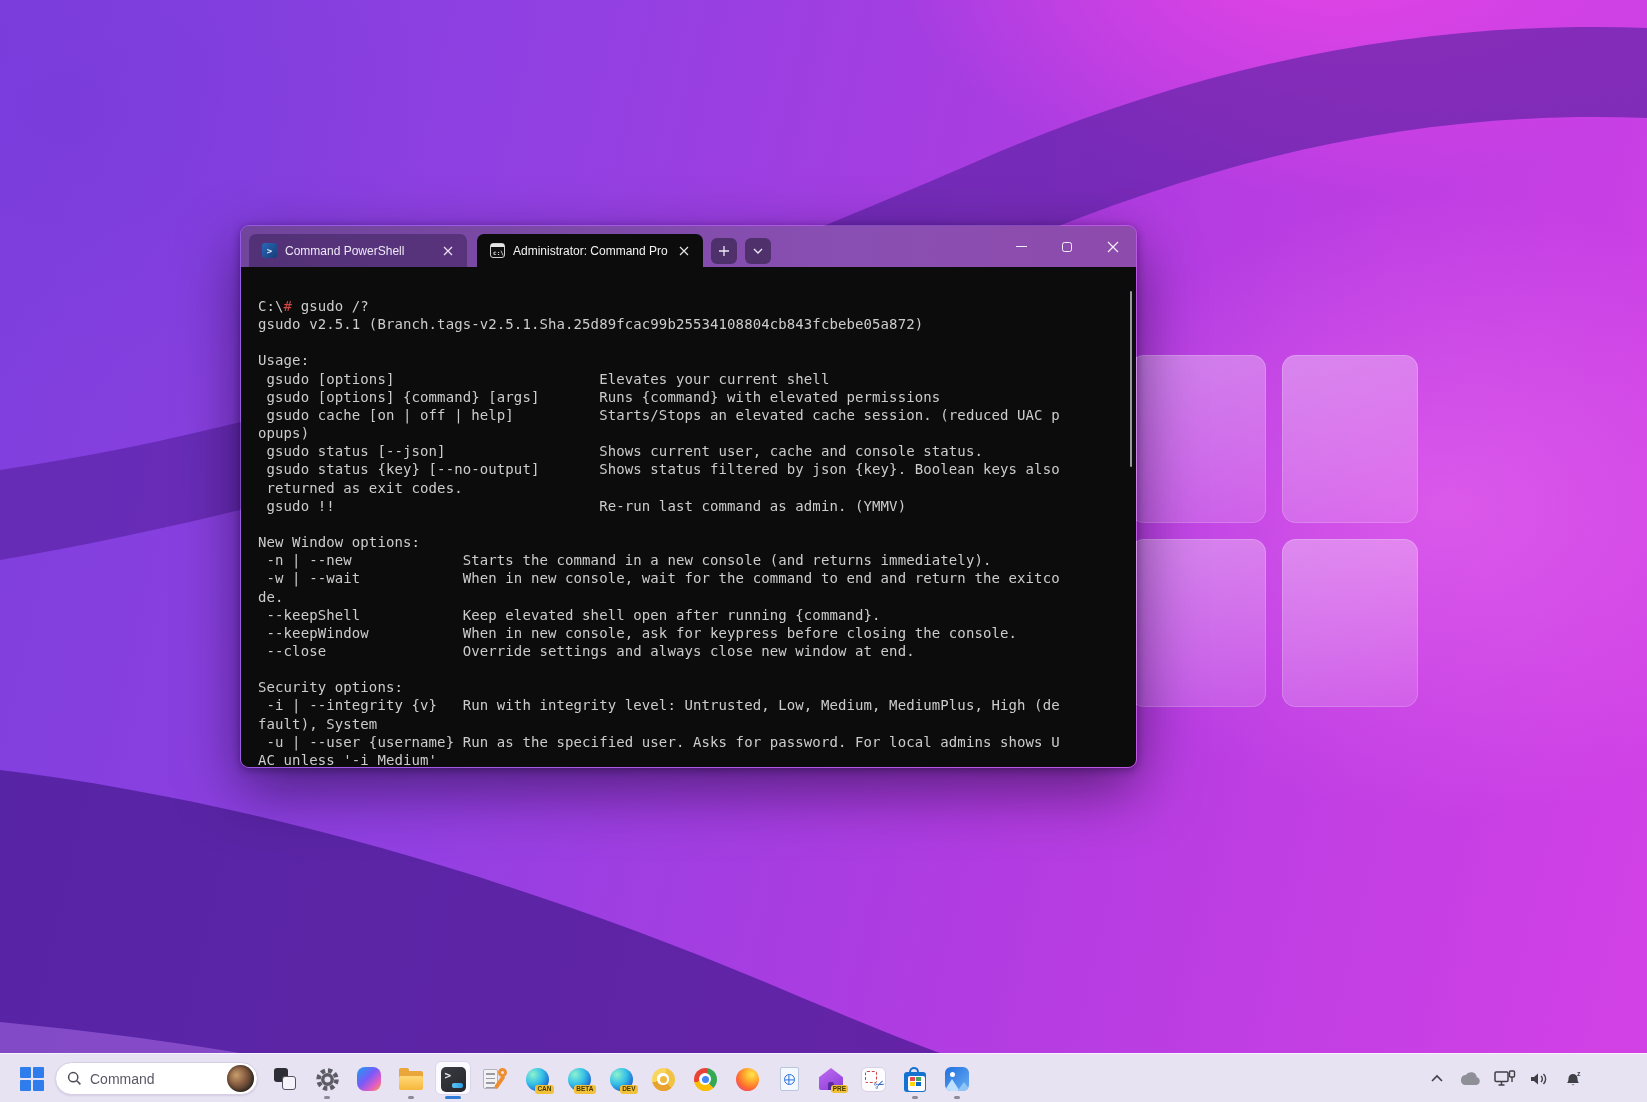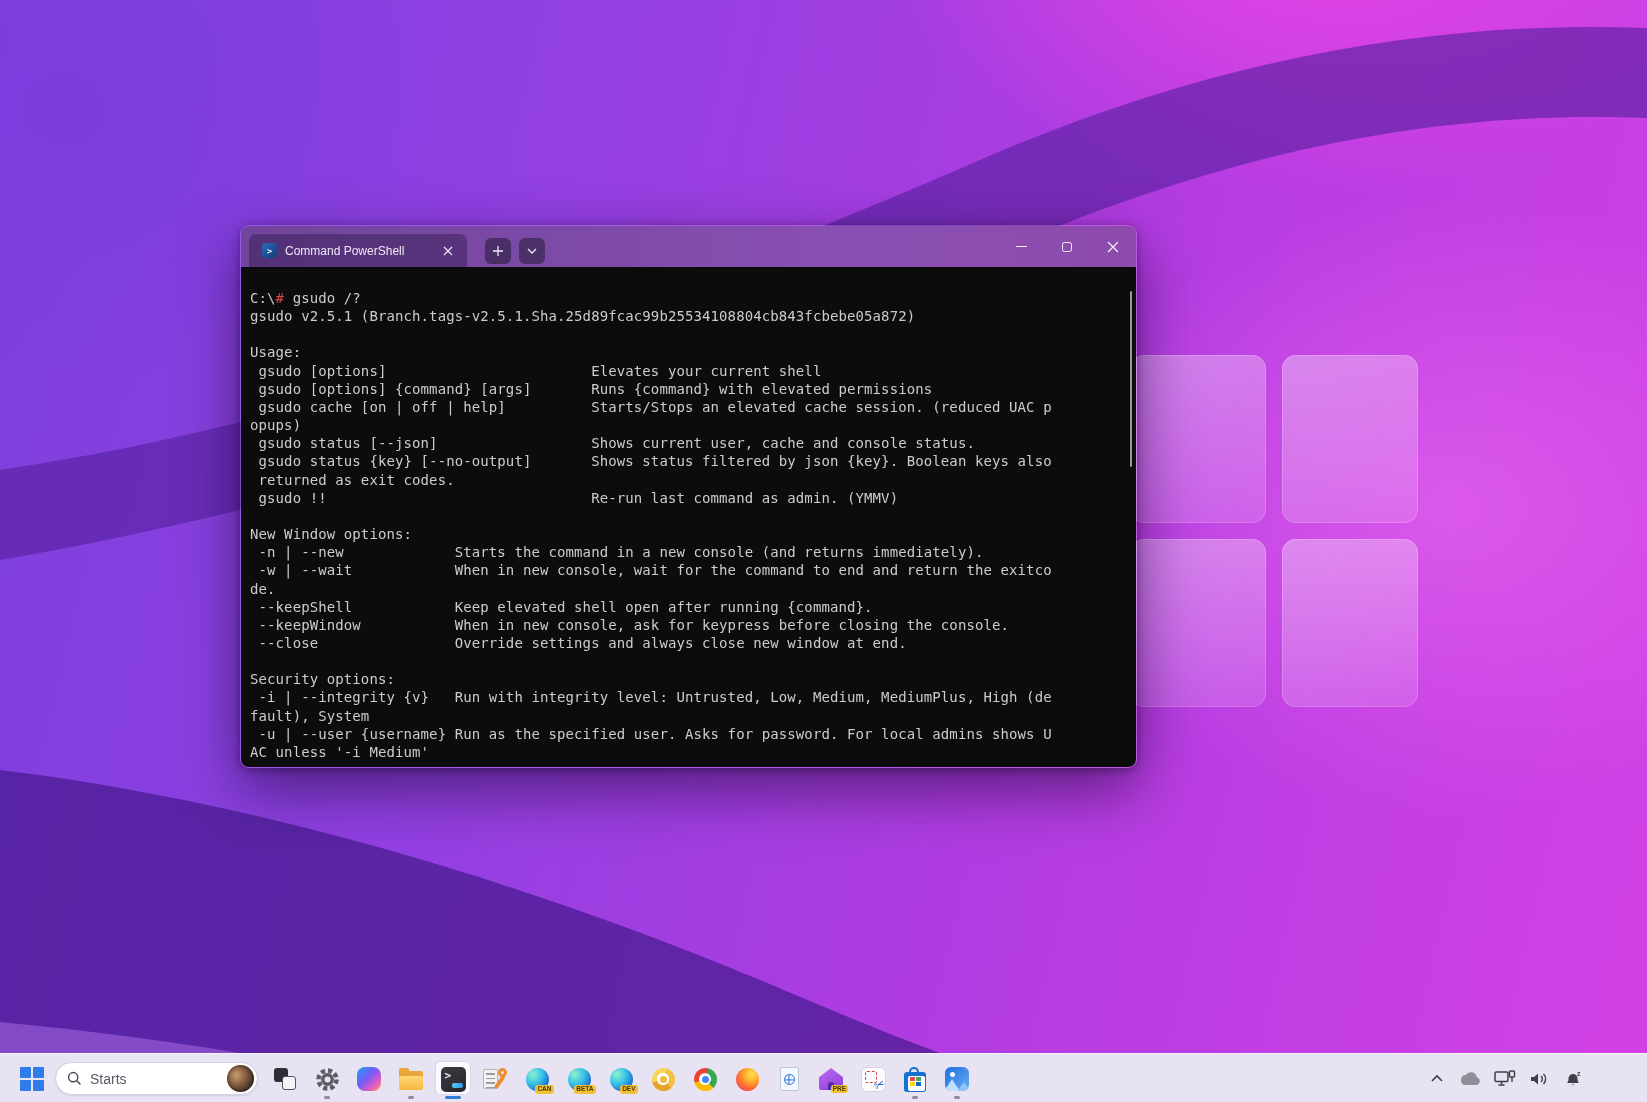--- a/index.html
+++ b/index.html
@@ -46,21 +46,21 @@
        justify-content:center;margin-left:6px;flex:0 0 auto;}
   .tab-close svg{display:block;}
   .tb-btn{width:26px;height:26px;margin:0 0 0 8px;border-radius:6px;background:rgba(34,26,52,.55);
        display:flex;align-items:center;justify-content:center;align-self:center;}
   .win-controls{position:absolute;right:0;top:0;height:41px;display:flex;}
   .wc{width:46px;height:41px;display:flex;align-items:center;justify-content:center;}
   .glyph-min{width:11px;height:1.4px;background:#f6f0fc;}
   .glyph-max{width:10px;height:10px;border:1.2px solid #f6f0fc;border-radius:2.5px;box-sizing:border-box;}
 
   .term-content{position:absolute;left:0;top:41px;right:0;bottom:0;background:#0c0c0c;}
-  .term-text{margin:0;padding:22px 14px 0 9px;font-family:"DejaVu Sans Mono","Liberation Mono",monospace;
+  .term-text{margin:8px;padding:22px 14px 0 9px;font-family:"DejaVu Sans Mono","Liberation Mono",monospace;
        font-size:14px;line-height:18.15px;letter-spacing:.1px;color:#cccccc;}
   .term-text .hash{color:#cd4844;}
   .scrollbar-thumb{position:absolute;right:4px;top:24px;width:2px;height:176px;background:#9a97a3;border-radius:1px;}
 
   
   .taskbar{position:absolute;left:0;right:0;top:1053px;height:49px;background:#e8e3f3;
        border-top:1px solid rgba(255,255,255,.65);}
   .start{position:absolute;left:20px;top:13px;width:24px;height:24px;display:grid;
        grid-template-columns:11px 11px;grid-template-rows:11px 11px;gap:2px;}
   .start div{background:#2f7ced;border-radius:1px;}
@@ -191,20 +191,32 @@
           <span class="tabicon ps-ico">&gt;</span>
           <span class="label">Command PowerShell</span>
           <span class="spacer"></span>
           <span class="tab-close">
             <svg width="10" height="10">
                 <path d="M1,1 L9,9 M9,1 L1,9" stroke="#ece4f6" stroke-width="1.2"></path>
               </svg>
           </span>
         </div>
 
+        <div class="tab tab-active">
+          <span class="tabicon cmd-ico">
+              <span>c:\</span>
+            </span>
+          <span class="label">Administrator: Command Pro</span>
+          <span class="spacer"></span>
+          <span class="tab-close">
+            <svg width="10" height="10">
+                <path d="M1,1 L9,9 M9,1 L1,9" stroke="#e4e4e4" stroke-width="1.2"></path>
+              </svg>
+          </span>
+        </div>
 
         <div class="tb-btn">
           <svg width="12" height="12">
             <path d="M6,1 V11 M1,6 H11" stroke="#efeaf6" stroke-width="1.3"></path>
             </svg>
         </div>
         <div class="tb-btn">
           <svg width="12" height="8">
             <path d="M2,2 L6,6 L10,2" fill="none" stroke="#efeaf6" stroke-width="1.3"></path>
             </svg>
@@ -266,21 +278,21 @@
         <div></div>
     </div>
 
     <div class="search-pill">
       <span class="mag">
         <svg width="15" height="15">
             <circle cx="6.2" cy="6.2" r="4.6" fill="none" stroke="#4f4a5a" stroke-width="1.5"></circle>
         <path d="M9.8,9.8 L13.4,13.4" stroke="#4f4a5a" stroke-width="1.5"></path>
           </svg>
       </span>
-      <span class="stext">Starts</span>
+      <span class="stext">Command</span>
       <span class="bing-img"></span>
     </div>
 
     <div class="pins">
 
       <div class="tb-slot">
         <div class="taskview">
             <div class="b1"></div>
             <div class="b2"></div>
           </div>

